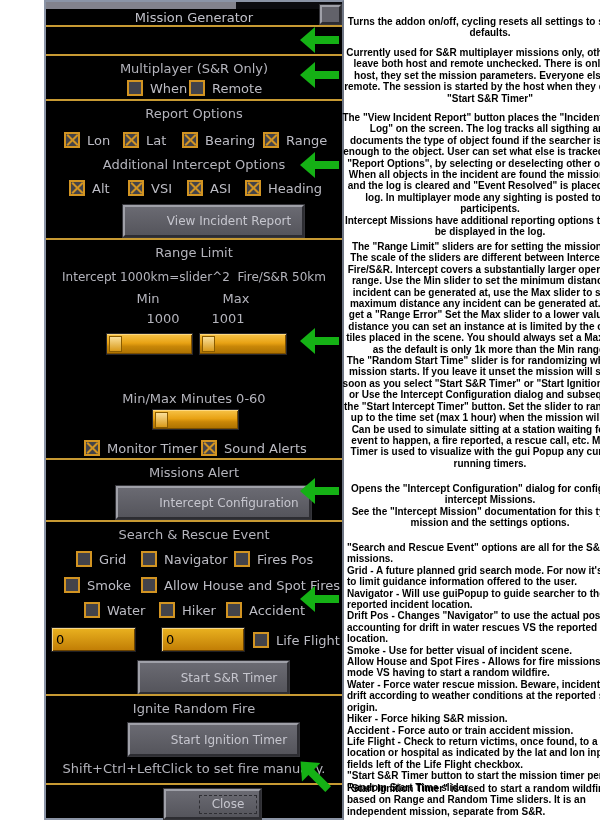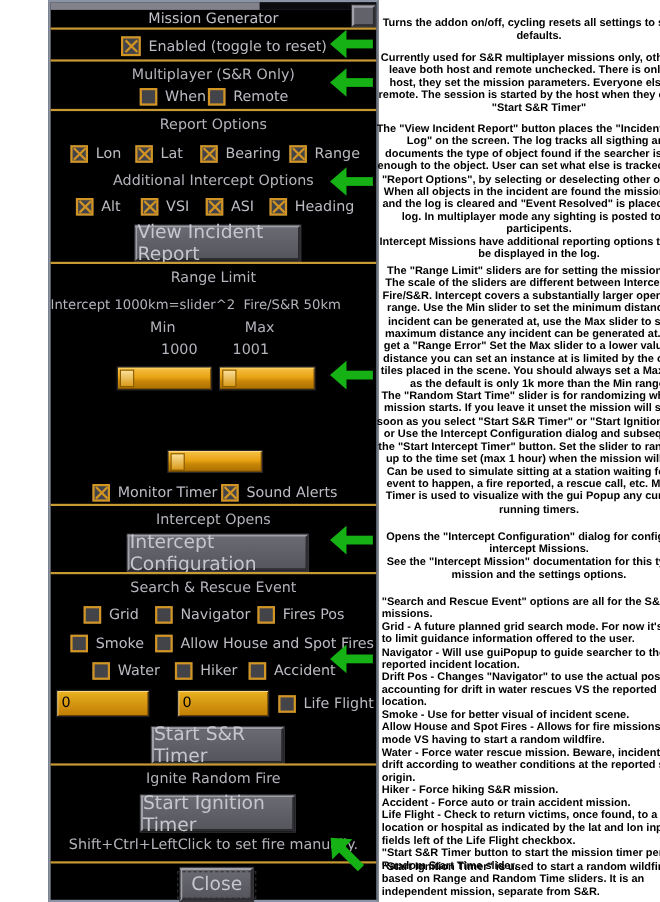--- a/index.html
+++ b/index.html
@@ -6,37 +6,37 @@
             font-family:"DejaVu Sans",sans-serif;}
   #stage{position:relative;width:600px;height:820px;background:#ffffff;}
 
   
   #panel{position:absolute;left:0;top:0;width:300px;height:820px;box-sizing:border-box;
          background:#000000;border:2px solid #8b94a6;border-right-color:#6f7684;margin-left:44px;}
   .topstrip{position:absolute;left:0;top:0;width:296px;height:7px;background:#82828c;}
   .topstrip .dark{position:absolute;right:0;top:0;width:106px;height:7px;background:#0c0c10;}
   .hr{position:absolute;left:0;width:296px;height:2px;background:#c79a33;}
   .hdr{position:absolute;left:0;width:296px;text-align:center;color:#b4b4bc;font-size:13px;}
-  .subtxt{position:absolute;left:0;width:296px;text-align:left;color:#b4b4bc;font-size:12px;white-space:pre;}
+  .subtxt{position:absolute;left:0;width:296px;text-align:center;color:#b4b4bc;font-size:12px;white-space:pre;}
   .title{position:absolute;left:0;top:8px;width:296px;text-align:center;color:#c1c1c9;font-size:13px;}
   .tbtn{position:absolute;left:274px;top:3px;width:17px;height:15px;background:#62626a;
         border-top:2px solid #9fa0a8;border-left:2px solid #9fa0a8;
         border-right:2px solid #2d2d32;border-bottom:2px solid #2d2d32;box-shadow:0 0 0 1px #35353a;}
   .cb-item{position:absolute;display:flex;align-items:center;gap:7px;}
   .cb{width:12px;height:12px;border:2px solid #d29422;background:#43434a;position:relative;flex:0 0 auto;}
   .cb.checked::before,.cb.checked::after{content:"";position:absolute;left:50%;top:50%;width:15px;height:2px;
         background:#d29422;margin-left:-7.5px;margin-top:-1px;}
   .cb.checked::before{transform:rotate(45deg);}
   .cb.checked::after{transform:rotate(-45deg);}
   .cb-label{color:#bcbcc4;font-size:13px;white-space:nowrap;}
   .btn{position:absolute;background:linear-gradient(180deg,#6a6a72,#55555c);
        border-top:2px solid #9fa0a8;border-left:2px solid #9fa0a8;
        border-right:2px solid #2d2d32;border-bottom:2px solid #2d2d32;
-       box-shadow:0 0 0 1px #35353a;color:#c6c6ce;font-size:17px;
-       display:flex;align-items:center;justify-content:center;cursor:pointer;}
+       box-shadow:0 0 0 1px #35353a;color:#c6c6ce;font-size:12px;
+       display:flex;align-items:center;justify-content:center;cursor:pointer;padding-left:31px;}
   .dash{border:1px dashed #2e2e33;padding:1px 12px 2px 12px;}
   .slider{position:absolute;height:20px;border:1px solid #26262b;
           background:linear-gradient(180deg,#f7c348 0%,#e8a214 45%,#c98708 62%,#a96f00 100%);
           box-shadow:inset 0 1px 0 #ffd97e,inset -1px -1px 0 #7a4e00;}
   .slider .handle{position:absolute;left:2px;top:2px;width:11px;height:14px;border:1px solid #8a5c00;
           background:linear-gradient(180deg,#fbe09a,#d99a1a);}
   .field{position:absolute;height:25px;box-sizing:border-box;border:1px solid #1f1f24;
          background:linear-gradient(180deg,#eab220,#c07c04);
          box-shadow:inset 1px 1px 0 #f8d887,inset -1px -1px 0 #6b4300;
          color:#000;font-size:13px;line-height:23px;padding-left:4px;}
@@ -62,24 +62,20 @@
 
     <div class="topstrip">
       <div class="dark"></div>
     </div>
 
     <div class="title">Mission Generator</div>
     <div class="tbtn"></div>
 
     <div class="hr" style="top:23px"></div>
 
-    <div class="cb-item" style="left:64px;top:31px">
-      <span class="cb checked" style="width:14px;height:14px"></span>
-      <span class="cb-label">Enabled (toggle to reset)</span>
-    </div>
 
     <div class="hr" style="top:52px"></div>
 
     <div class="hdr" style="top:59px">Multiplayer (S&amp;R Only)</div>
     <div class="cb-item" style="left:81px;top:78px">
       <span class="cb"></span>
       <span class="cb-label">When</span>
     </div>
     <div class="cb-item" style="left:143px;top:78px">
       <span class="cb"></span>
@@ -136,36 +132,37 @@
     <div class="minmax" style="left:170px;top:289px;width:40px">Max</div>
     <div class="minmax" style="left:87px;top:309px;width:60px">1000</div>
     <div class="minmax" style="left:152px;top:309px;width:60px">1001</div>
     <div class="slider" style="left:60px;top:331px;width:85px">
       <div class="handle"></div>
     </div>
     <div class="slider" style="left:153px;top:331px;width:86px">
       <div class="handle"></div>
     </div>
 
+    <div class="hdr" style="top:389px">Min/Max Minutes 0-60</div>
     <div class="slider" style="left:106px;top:407px;width:85px;height:19px">
       <div class="handle"></div>
     </div>
 
     <div class="cb-item" style="left:38px;top:438px">
       <span class="cb checked"></span>
       <span class="cb-label">Monitor Timer</span>
     </div>
     <div class="cb-item" style="left:155px;top:438px">
       <span class="cb checked"></span>
       <span class="cb-label">Sound Alerts</span>
     </div>
 
     <div class="hr" style="top:456px"></div>
 
-    <div class="hdr" style="top:463px">Intercept Opens</div>
+    <div class="hdr" style="top:463px">Missions Alert</div>
     <div class="btn" style="left:70px;top:484px;width:160px;height:29px">
       <span>Intercept Configuration</span>
     </div>
 
     <div class="hr" style="top:518px"></div>
 
     <div class="hdr" style="top:525px">Search &amp; Rescue Event</div>
 
     <div class="cb-item" style="left:30px;top:549px">
       <span class="cb"></span>

